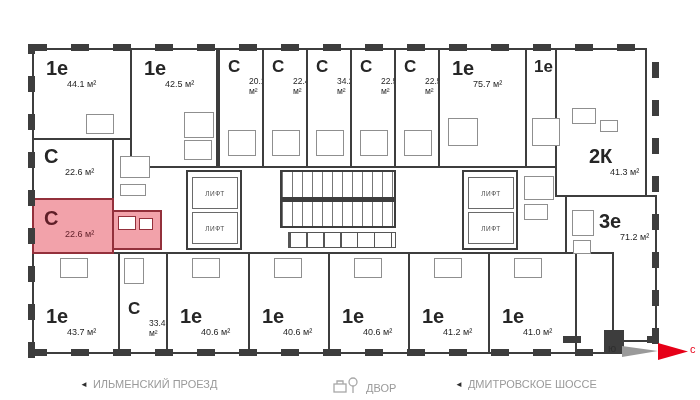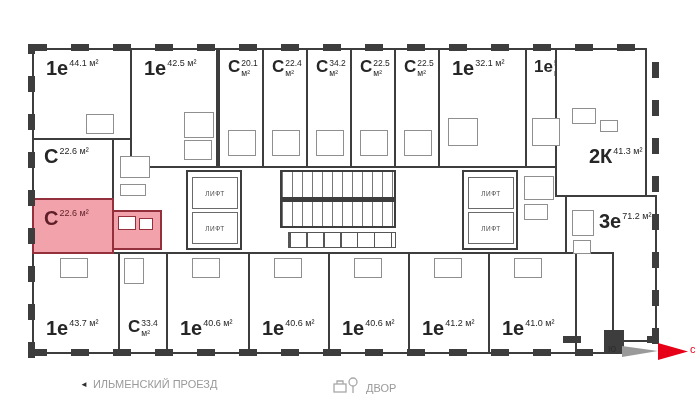--- a/index.html
+++ b/index.html
@@ -5,23 +5,23 @@
   html,body{margin:0;padding:0;background:#fff;}
   #stage{position:relative;width:700px;height:400px;background:#fff;overflow:hidden;
          font-family:"Liberation Sans",sans-serif;}
   
   .nav{position:absolute;color:var(--nav_text);font-size:11px;white-space:nowrap;z-index:6;}
   .nav .arr{color:var(--arrow_dark);font-size:8px;margin-right:5px;vertical-align:1px;}
   .nav .yicon{display:inline-block;vertical-align:-4px;margin-right:6px;}
   
   .room{position:absolute;background:#fff;border:2px solid var(--wall);box-sizing:border-box;z-index:1;}
   .room.hl{background:var(--highlight_fill);border:2.5px solid var(--highlight_wall);z-index:2;}
-  .u-label{position:absolute;display:flex;flex-direction:row;gap:1px;color:#262626;}
+  .u-label{position:absolute;display:flex;flex-direction:column;gap:1px;color:#262626;}
   .u-type{font-size:20px;line-height:1;font-weight:600;}
-  .u-area{font-size:9px;line-height:1.2;}
+  .u-area{font-size:9px;line-height:1.2;margin-left:21px;}
   .sm .u-type{font-size:17px;}
   .sm .u-area{font-size:8.5px;}
   .hl .u-type,.hl .u-area{color:var(--highlight_text);}
   
   .strip{position:absolute;z-index:3;}
   .strip.h{background:repeating-linear-gradient(90deg,var(--wall) 0 18px,transparent 18px 42px);}
   .strip.v{background:repeating-linear-gradient(0deg,var(--wall) 0 16px,transparent 16px 38px);}
   
   .shaft{position:absolute;border:2px solid var(--wall);background:#fff;box-sizing:border-box;z-index:2;}
   .lift{position:absolute;left:4px;width:44px;height:30px;border:1.2px solid #6a6a6a;color:#4d4d4d;
@@ -90,21 +90,21 @@
   </div>
   <div class="room sm" style="left:394px;top:48px;width:46px;height:120px;">
     <div class="u-label" style="left:8px;top:8px;">
         <span class="u-type">С</span>
         <span class="u-area">22.5 м²</span>
       </div>
   </div>
   <div class="room" style="left:438px;top:48px;width:89px;height:120px;">
     <div class="u-label" style="left:12px;top:8px;">
         <span class="u-type">1е</span>
-        <span class="u-area">32.1 м²</span>
+        <span class="u-area">75.7 м²</span>
       </div>
   </div>
   <div class="room sm" style="left:525px;top:48px;width:47px;height:120px;">
     <div class="u-label" style="left:7px;top:8px;">
         <span class="u-type">1е</span>
         <span class="u-area">53.8 м²</span>
       </div>
   </div>
 
   <div class="room" style="left:555px;top:48px;width:92px;height:149px;">
@@ -234,14 +234,15 @@
     <span class="yicon">
       <svg width="28" height="20" viewBox="0 0 28 20" fill="none">
         <rect x="2" y="8" width="12" height="8" stroke="#a8a8a8" stroke-width="1.3"></rect>
         <path d="M5 8 V5 h6 v3" stroke="#a8a8a8" stroke-width="1.3" fill="none"></path>
         <circle cx="21" cy="6" r="4" stroke="#a8a8a8" stroke-width="1.3" fill="none"></circle>
         <line x1="21" y1="10" x2="21" y2="17" stroke="#a8a8a8" stroke-width="1.3"></line>
       </svg>
     </span><span>ДВОР</span>
   </div>
   <div class="nav" style="left:80px;top:378px;"><span class="arr">◄</span><span>ИЛЬМЕНСКИЙ ПРОЕЗД</span></div>
+  <div class="nav" style="left:455px;top:378px;"><span class="arr">◄</span><span>ДМИТРОВСКОЕ ШОССЕ</span></div>
 
 </div>
 
 </body></html>

